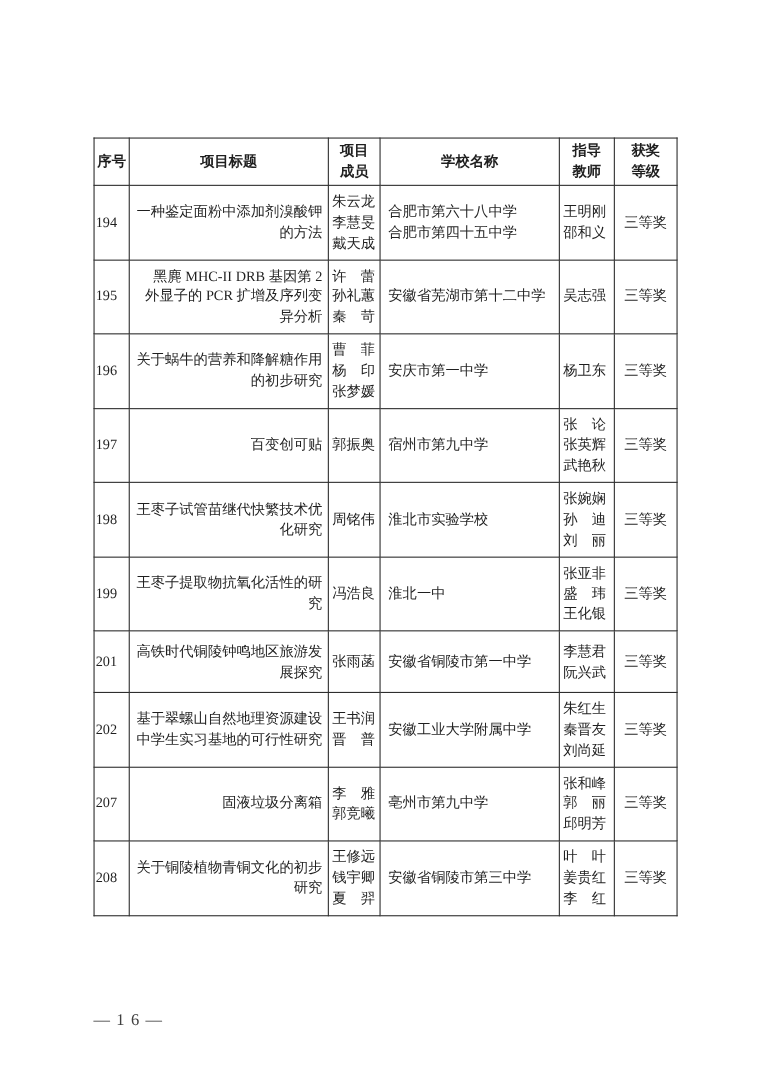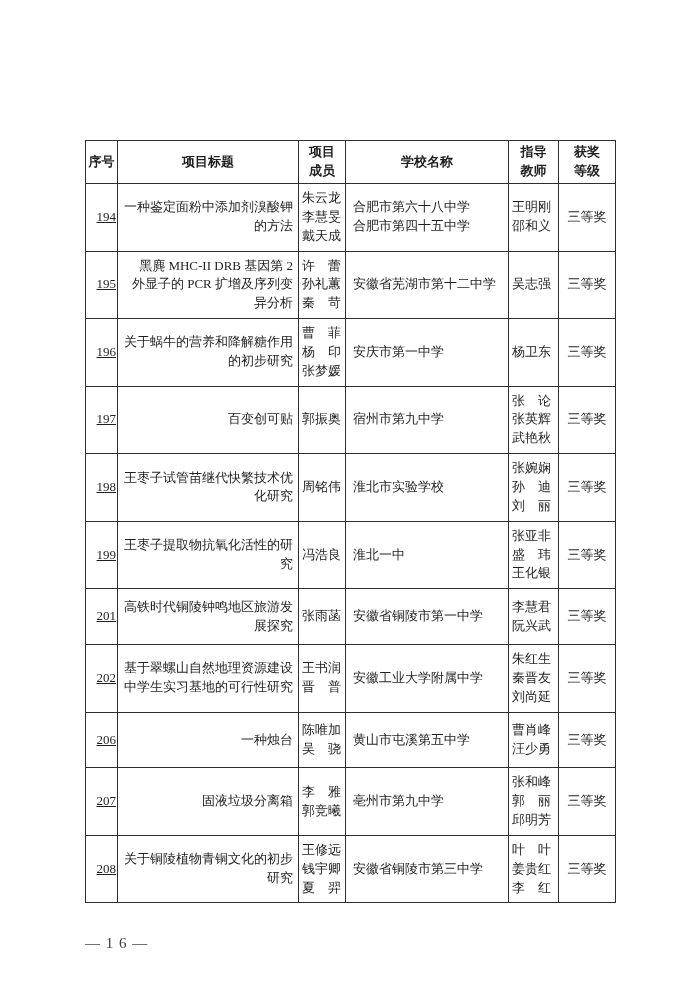--- a/index.html
+++ b/index.html
@@ -3,21 +3,21 @@
 <meta charset="utf-8">
 <style>
   * { margin: 0; padding: 0; box-sizing: border-box; }
   html, body { background: #ffffff; }
   body {
     width: 700px; height: 990px;
     position: relative;
     font-family: "Liberation Serif", "DejaVu Serif", serif;
     color: #1f1f1f;
   }
-  .page { position: absolute; inset: 0; background: #ffffff; margin-top: 15px; }
+  .page { position: absolute; inset: 0; background: #ffffff; }
 
   table.awards {
     position: absolute;
     left: 85px; top: 125px;
     width: 530px;
     border-collapse: collapse;
     table-layout: fixed;
     font-size: 13px;
   }
   table.awards th, table.awards td {
@@ -35,21 +35,21 @@
 
   thead th {
     font-weight: bold;
     text-align: center;
     white-space: pre-line;
     height: 43px;
     padding: 2px 1px;
     font-size: 13px;
   }
   td { padding: 5px 4px; }
-  td.td-serial { text-align: right; padding: 5px 1px; text-decoration: underline; }
+  td.td-serial { text-align: left; padding: 5px 1px; }
   td.td-title  { text-align: right; padding: 5px 5px; }
   td.td-names  { text-align: left; padding: 5px 3px; white-space: nowrap; }
   td.td-school { text-align: left; padding: 5px 7px; }
   td.td-award  { text-align: center; padding: 18px 2px; }
   td div { line-height: 1.45; }
 
   .footer {
     position: absolute;
     left: 85px; top: 920px;
     font-size: 15px;
@@ -209,36 +209,20 @@
             <div>安徽工业大学附属中学</div>
           </td>
           <td class="td-names">
             <div>朱红生</div>
             <div>秦晋友</div>
             <div>刘尚延</div>
           </td>
           <td class="td-award">三等奖</td>
         </tr>
         <tr>
-          <td class="td-serial">206</td>
-          <td class="td-title">一种烛台</td>
-          <td class="td-names">
-            <div>陈唯加</div>
-            <div>吴　骁</div>
-          </td>
-          <td class="td-school">
-            <div>黄山市屯溪第五中学</div>
-          </td>
-          <td class="td-names">
-            <div>曹肖峰</div>
-            <div>汪少勇</div>
-          </td>
-          <td class="td-award">三等奖</td>
-        </tr>
-        <tr>
           <td class="td-serial">207</td>
           <td class="td-title">固液垃圾分离箱</td>
           <td class="td-names">
             <div>李　雅</div>
             <div>郭竞曦</div>
           </td>
           <td class="td-school">
             <div>亳州市第九中学</div>
           </td>
           <td class="td-names">

